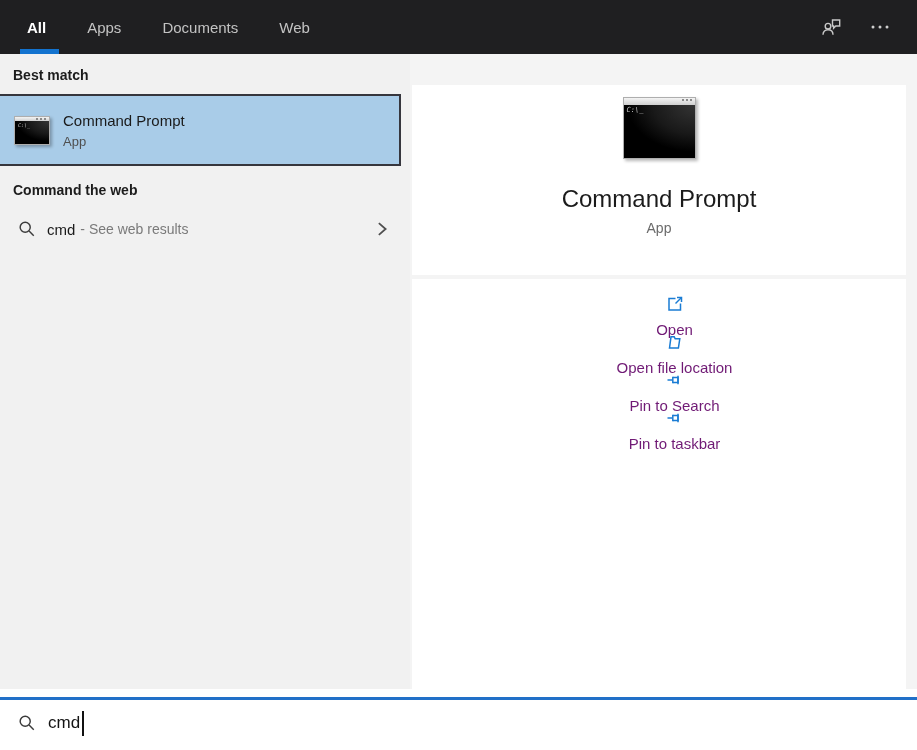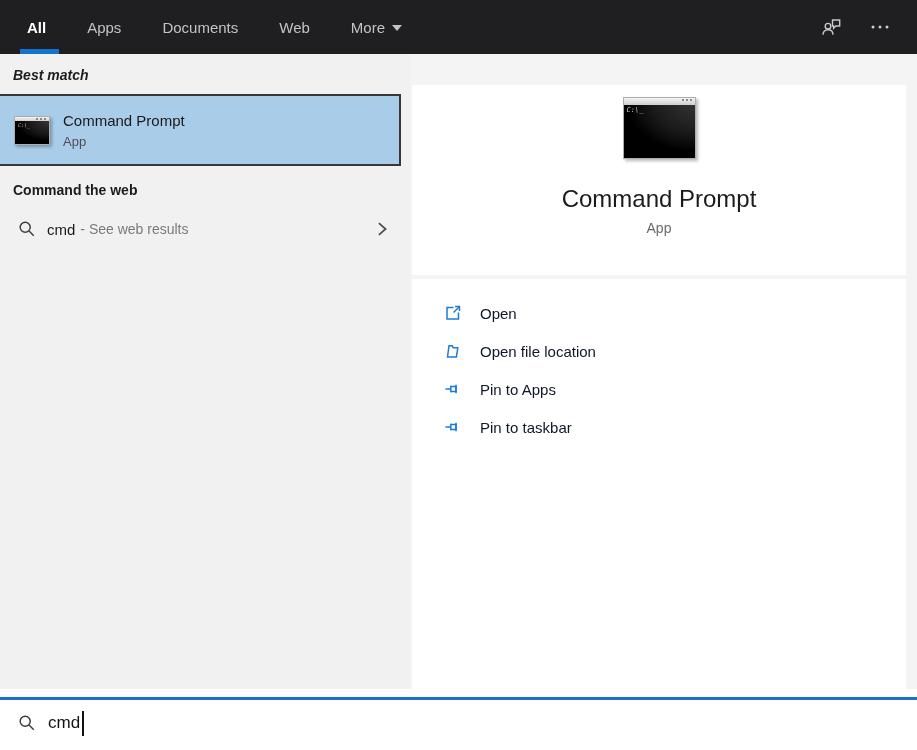--- a/index.html
+++ b/index.html
@@ -17,21 +17,21 @@
     border-top:6px solid #c3c3c3; margin-top:2px; }
   .topbar-spacer { flex:1; }
   .topbar-right { display:flex; align-items:center; gap:27px; }
 
   
   .main { display:flex; height:635px; }
 
   
   .left-panel { width:410px; background:#f1f1f1; }
   .section-header { font-size:14px; font-weight:bold; color:#1c1c1c; margin-left:13px; }
-  .best-match-header { padding-top:13px;font-style:italic; }
+  .best-match-header { padding-top:13px; }
   .best-match-item { margin-top:11px; width:401px; height:72px; background:#a9cce8;
     border:2px solid #36363d; border-left:none; display:flex; align-items:center;
     padding-left:14px; gap:13px; cursor:default; }
   .bm-title { font-size:15px; color:#1a1a1a; margin-bottom:5px; }
   .bm-sub { font-size:13px; color:#4f4f4f; }
   .search-web-header { margin-top:16px; }
   .web-row { margin-top:9px; height:44px; display:flex; align-items:center;
     padding:0 20px 0 18px; cursor:default; }
   .web-text { margin-left:11px; font-size:15px; color:#1a1a1a; }
   .web-suffix { font-size:14px; color:#7a7a7a; margin-left:5px; }
@@ -56,22 +56,22 @@
   .cmd-icon-lg .prompt { font-size:7px; }
 
   
   .right-panel { flex:1; background:#f4f4f4; padding:31px 11px 0 2px; display:flex; flex-direction:column; }
   .preview-card { background:#fff; height:190px; display:flex; flex-direction:column; align-items:center; }
   .preview-card .cmd-icon-lg { margin-top:12px; }
   .preview-title { margin-top:26px; font-size:24px; color:#1b1b1b; }
   .preview-sub { margin-top:7px; font-size:14px; color:#6b6b6b; }
   .card-gap { height:4px; }
   .actions-card { background:#fff; flex:1; padding-top:15px; }
-  .action-row { height:38px; display:flex; align-items:center; padding-left:31px; gap:17px;
-    font-size:15px; color:#0f172a; cursor:default; }
+  .action-row { height:38px; display:flex; align-items:center; padding-left:31px; gap:7px;
+    font-size:15px; color:#701a75; cursor:default;flex-direction:column; }
   .action-row.highlighted { background:#e4e4e4; }
   .action-row svg { flex:0 0 auto; }
 
   
   .pre-strip { height:8px; background:#fff; }
   .search-box { height:49px; border-top:3px solid #2170c8; background:#fff;
     display:flex; align-items:center; padding-left:18px; }
   .search-value { margin-left:12px; font-size:17px; color:#141414; }
   .caret { display:inline-block; width:1.5px; height:25px; background:#111;
     margin-left:2px; vertical-align:middle; }
@@ -86,24 +86,20 @@
       <span class="tab-underline"></span>
     </div>
     <div class="tab">
       <span>Apps</span>
     </div>
     <div class="tab">
       <span>Documents</span>
     </div>
     <div class="tab">
       <span>Web</span>
-    </div>
-    <div class="tab">
-      <span>More</span>
-      <span class="caret-down"></span>
     </div>
   </nav>
   <div class="topbar-spacer"></div>
   <div class="topbar-right">
     <svg width="22" height="22" viewBox="0 0 22 22" fill="none" stroke="#c9c9c9" stroke-width="1.4">
       <path d="M11.5 4 H18.7 V10 H14.7 L12.6 12.2 V10 H11.5 Z"></path>
       <circle cx="7" cy="10.2" r="2.8"></circle>
       <path d="M2 18.8 C2 15.6 4.2 13.7 7 13.7 C9.8 13.7 12 15.6 12 18.8"></path>
     </svg>
     <svg width="20" height="20" viewBox="0 0 20 20" fill="#cfcfcf">
@@ -185,21 +181,21 @@
         <span>Open file location</span>
       </div>
 
       <div class="action-row">
         <svg width="20" height="20" viewBox="0 0 20 20" fill="none" stroke="#1a7cd4" stroke-width="1.5">
           <line x1="2.5" y1="10" x2="7.3" y2="10"></line>
           <path d="M7.8 6.8 V13.2"></path>
           <path d="M7.8 7.6 H13 V12.4 H7.8"></path>
           <path d="M13 5.8 V14.2"></path>
         </svg>
-        <span>Pin to Apps</span>
+        <span>Pin to Search</span>
       </div>
 
       <div class="action-row">
         <svg width="20" height="20" viewBox="0 0 20 20" fill="none" stroke="#1a7cd4" stroke-width="1.5">
           <line x1="2.5" y1="10" x2="7.3" y2="10"></line>
           <path d="M7.8 6.8 V13.2"></path>
           <path d="M7.8 7.6 H13 V12.4 H7.8"></path>
           <path d="M13 5.8 V14.2"></path>
         </svg>
         <span>Pin to taskbar</span>

